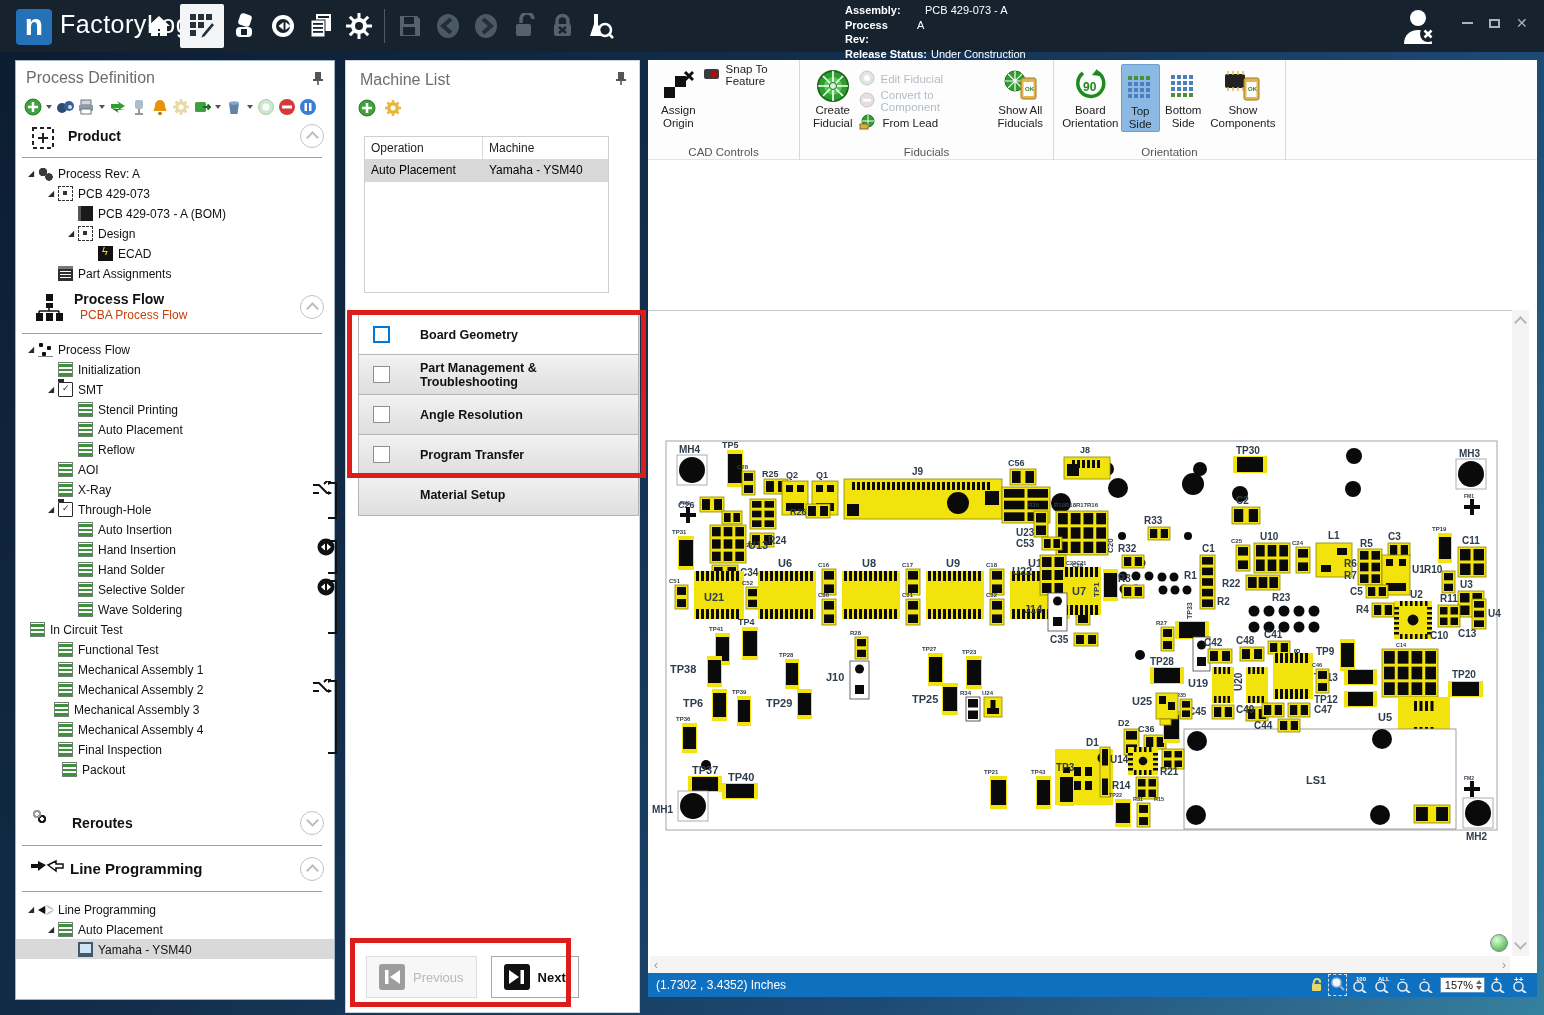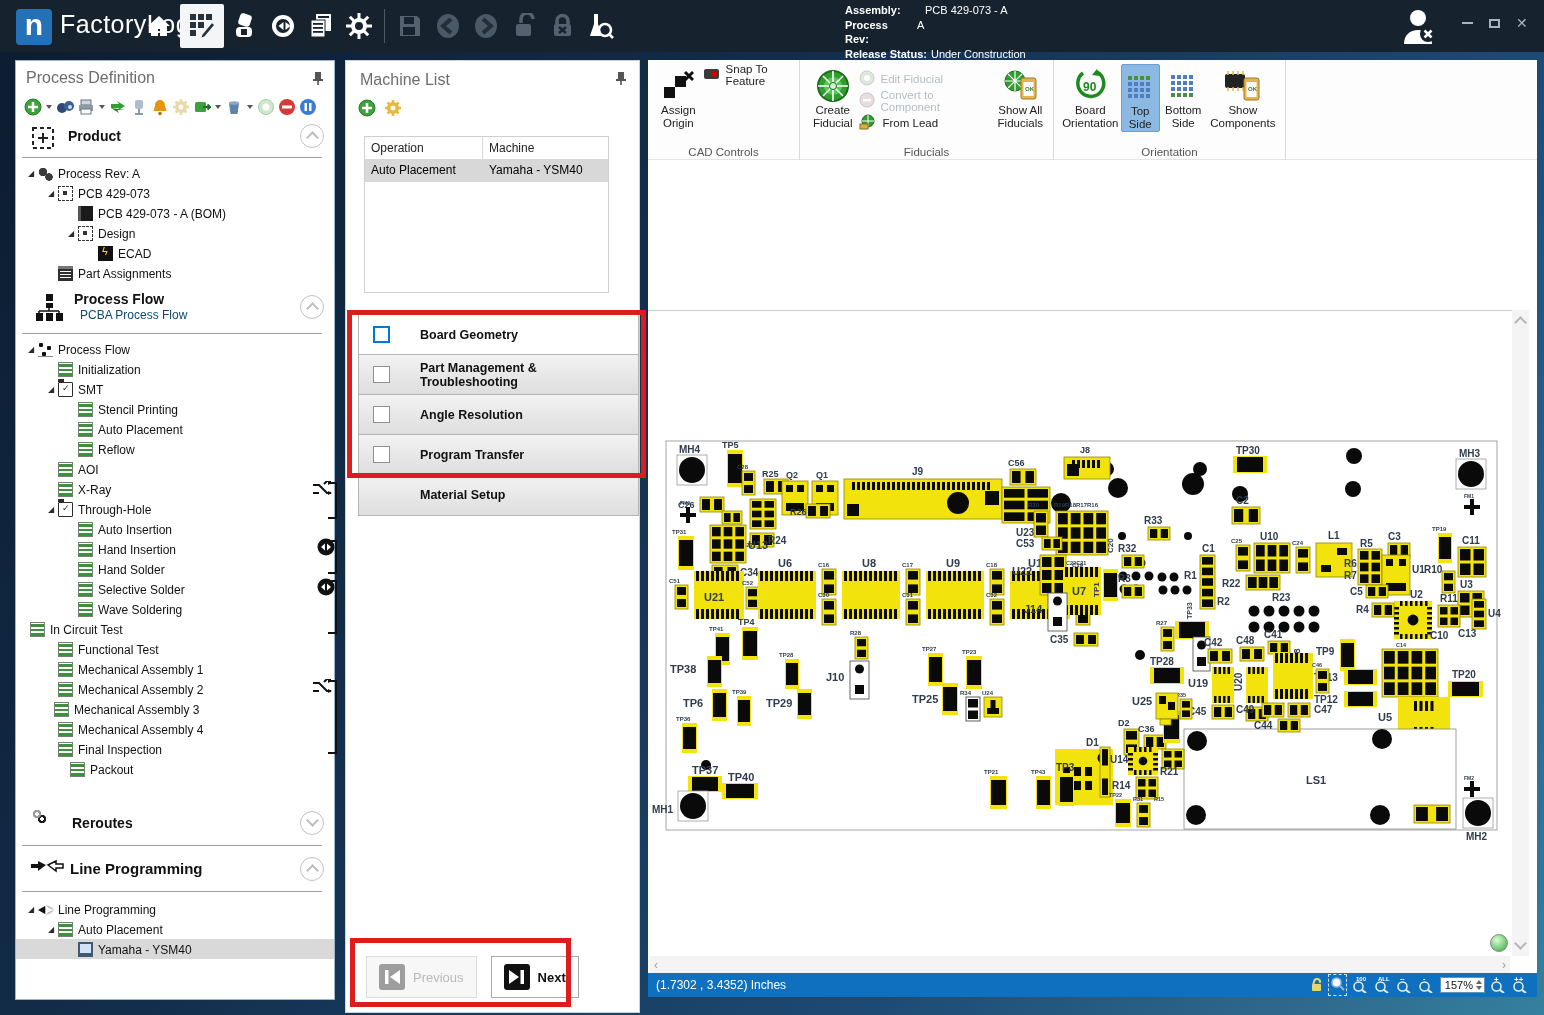--- a/index.html
+++ b/index.html
@@ -35,21 +35,21 @@
   .pin { position:absolute; top:10px; }
 
   
   #leftp { left:15px; top:60px; width:320px; height:940px; border:1px solid #9fb6c9; }
   #leftp .ptitle { position:absolute; left:10px; top:8px; }
   .lp-toolbar { position:absolute; left:8px; top:34px; display:flex; align-items:center; gap:3px; height:24px; }
   .lpi { width:18px; height:18px; display:inline-block; }
   .caret { width:0; height:0; border-left:3.5px solid transparent; border-right:3.5px solid transparent; border-top:4px solid #555; display:inline-block; margin:0 1px; }
   .sec-head { position:absolute; left:0; width:100%; height:36px; }
   .sec-head .shl { position:absolute; font-weight:bold; color:#111; font-size:14px; }
-  .sec-sub { position:absolute; font-size:12px; color:#0c4a6e; }
+  .sec-sub { position:absolute; font-size:12px; color:#c2410c; }
   .circ-btn { position:absolute; right:10px; width:24px; height:24px; border:1.5px solid #c2c2c2; border-radius:50%; }
   .circ-btn:after { content:""; position:absolute; left:6.5px; top:8px; width:7px; height:7px; border-left:2px solid #bdbdbd; border-top:2px solid #bdbdbd; transform:rotate(45deg); }
   .circ-btn.down:after { transform:rotate(225deg); top:4px; }
   .divider { position:absolute; left:6px; width:300px; height:1px; background:#9e9e9e; }
   .treebox { position:absolute; left:0; width:318px; }
   .trow { height:20px; display:flex; align-items:center; font-size:12px; color:#111; white-space:nowrap; }
   .trow.sel { background:#d9d9d9; }
   .exp { width:14px; font-family:"DejaVu Sans",sans-serif; font-size:8px; color:#2b2b2b; text-align:center; flex:0 0 14px;}
   .tic { width:15px; height:15px; margin-right:5px; flex:0 0 15px; position:relative; }
   .tlabel { padding-top:1px; }
@@ -481,21 +481,21 @@
       <div class="trow" style="padding-left: 28px;">
         <span class="exp"></span>
         <span class="tic ic-op"></span>
         <span class="tlabel">Mechanical Assembly 4</span>
       </div>
       <div class="trow" style="padding-left: 28px;">
         <span class="exp"></span>
         <span class="tic ic-op"></span>
         <span class="tlabel">Final Inspection</span>
       </div>
-      <div class="trow" style="padding-left: 40px; text-align: center;">
+      <div class="trow" style="padding-left: 32px; text-align: center;">
         <span class="exp"></span>
         <span class="tic ic-op"></span>
         <span class="tlabel">Packout</span>
       </div>
     </div>
 
   <span class="marker" style="left:296px;top:420px"><svg width="20" height="16">
         <path d="M1 4h6l8 8h4m0-12h-4l-3 3M7 12H1" stroke="#111" stroke-width="2" fill="none"></path>
         <path d="M16 0l4 2-4 2zM16 10l4 2-4 2z" fill="#111"></path>
       </svg></span>

